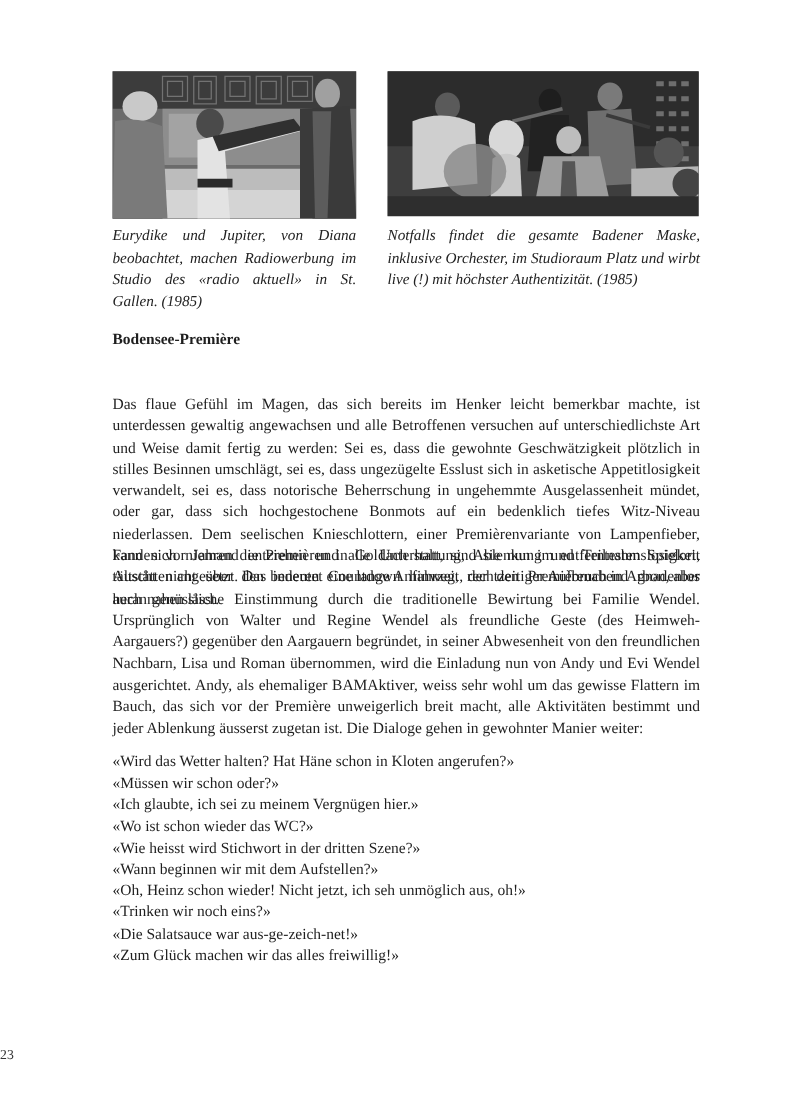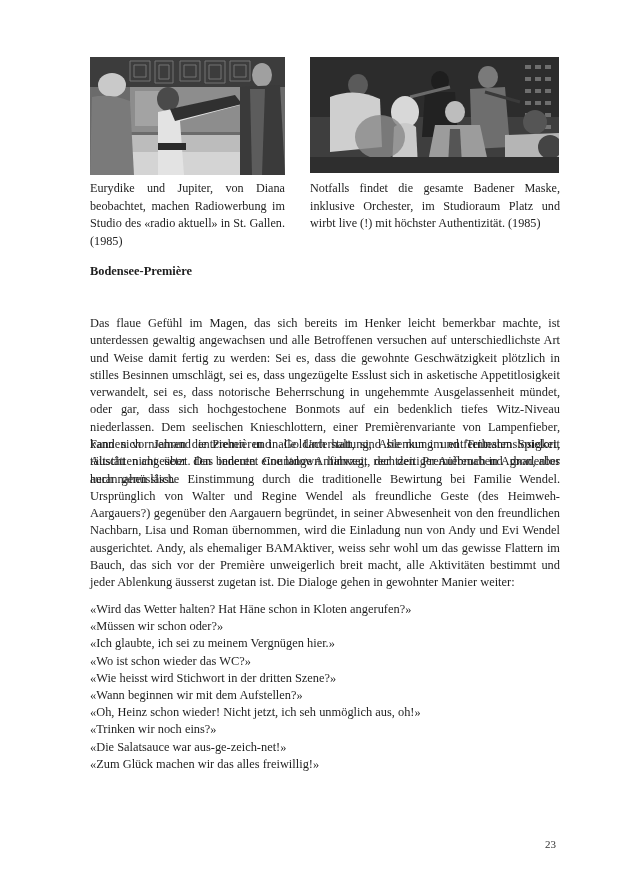--- a/index.html
+++ b/index.html
@@ -5,35 +5,35 @@
   html, body { margin: 0; padding: 0; }
   body {
     width: 628px; height: 888px; background: #ffffff; position: relative;
     overflow: hidden; font-family: "Liberation Serif", "DejaVu Serif", serif; color: #1e1e1e;
   }
   .photo { position: absolute; background: #4a4a4a; overflow: hidden; }
   .photo svg { display: block; width: 100%; height: 100%; }
   #photo-left { left: 90px; top: 57px; width: 195px; height: 118px; }
   #photo-right { left: 310px; top: 57px; width: 249px; height: 116px; }
   .caption {
-    position: absolute; font-size: 12.2px; line-height: 17.5px;
+    position: absolute; font-style: italic; font-size: 12.2px; line-height: 17.5px;
     color: #222; text-align: justify;
   }
   #caption-left { left: 90px; top: 180px; width: 195px; text-align-last: left; }
   #caption-right { left: 310px; top: 180px; width: 250px; }
   #heading { position: absolute; left: 90px; top: 264px; font-weight: bold; font-size: 12.4px; }
   .para {
     position: absolute; left: 90px; width: 470px; font-size: 12.4px; line-height: 17.3px;
     text-align: justify; margin: 0;
   }
   #para-1 { top: 295px; margin-top: 20px; }
   #para-2 { top: 436px; }
   .dialog { position: absolute; left: 90px; top: 601px; width: 470px; font-size: 12.4px; line-height: 17.2px; margin: 0; padding: 0; list-style: none; }
   .dialog li { white-space: nowrap; }
-  #page-number { position: absolute; left: 0; width: 556px; top: 838px; text-align: right; font-size: 11px; color: #333; }
+  #page-number { position: absolute; left: 0; width: 556px; top: 838px; text-align: left; font-size: 11px; color: #333; }
 </style>
 </head>
 <body>
 
 <div class="photo" id="photo-left" title="Black-and-white photo: three people in a radio studio, two figures reaching towards each other while a woman watches">
   <svg viewBox="0 0 195 118" preserveAspectRatio="none">
     <rect width="195" height="118" fill="#6b6b6b"></rect>
     <rect x="0" y="0" width="195" height="30" fill="#3c3c3c"></rect>
     <g stroke="#8a8a8a" stroke-width="1" fill="none" opacity="0.7">
       <path d="M40 4h20v20h-20zM65 4h18v22h-18zM90 4h20v20h-20zM115 4h20v22h-20zM140 4h20v20h-20z"></path>

